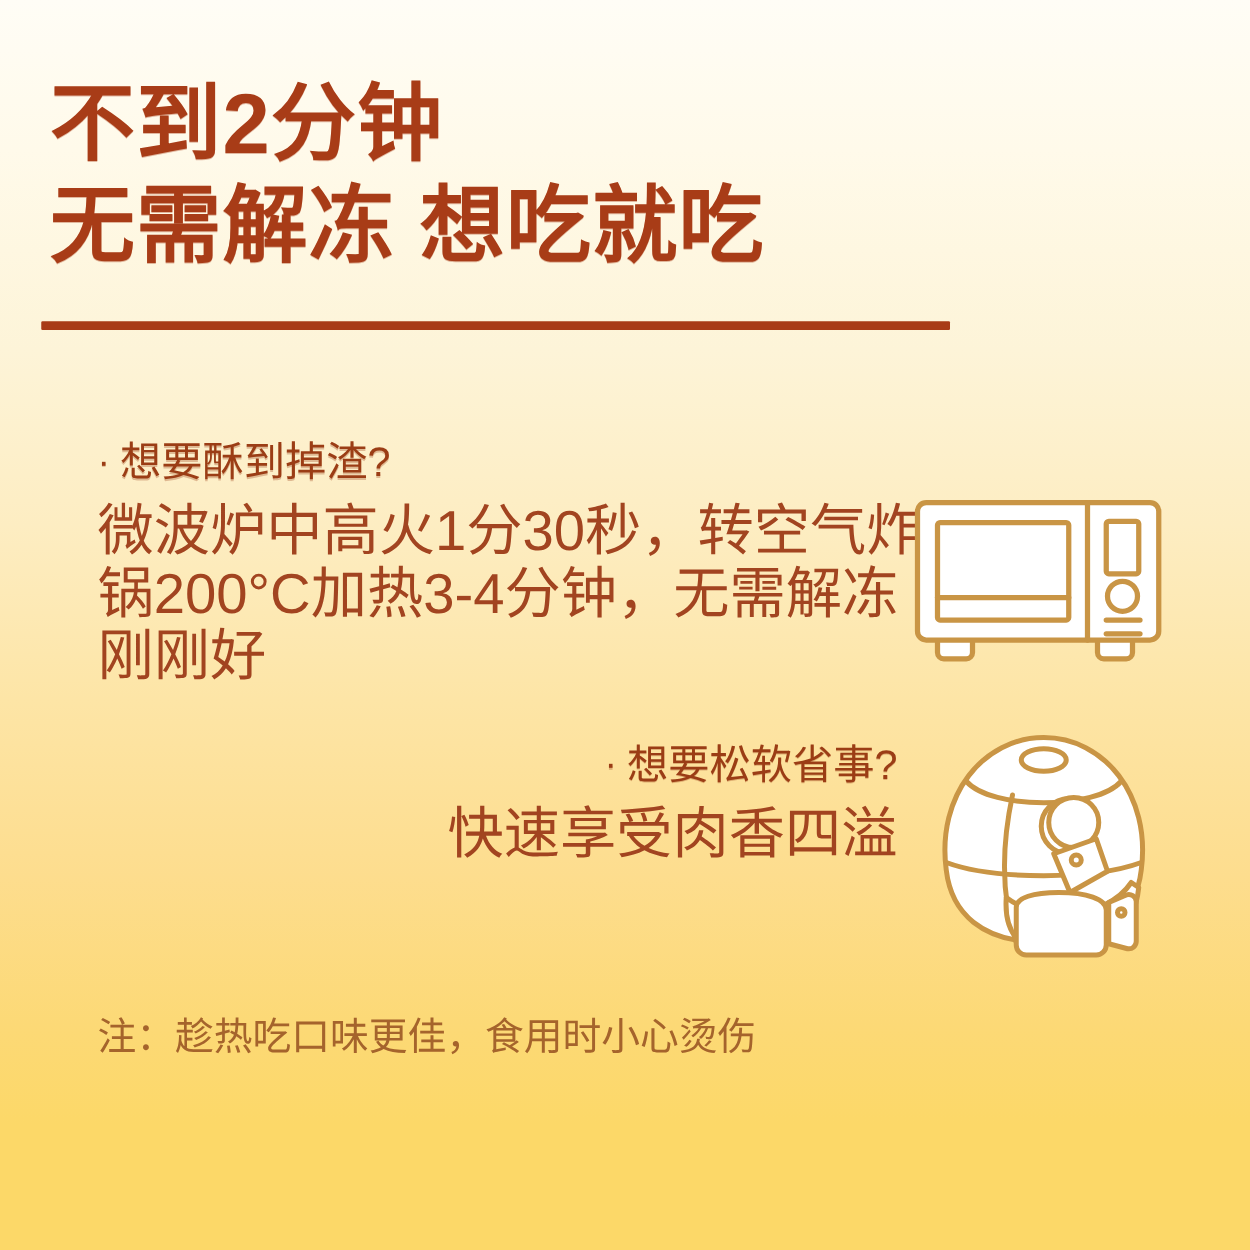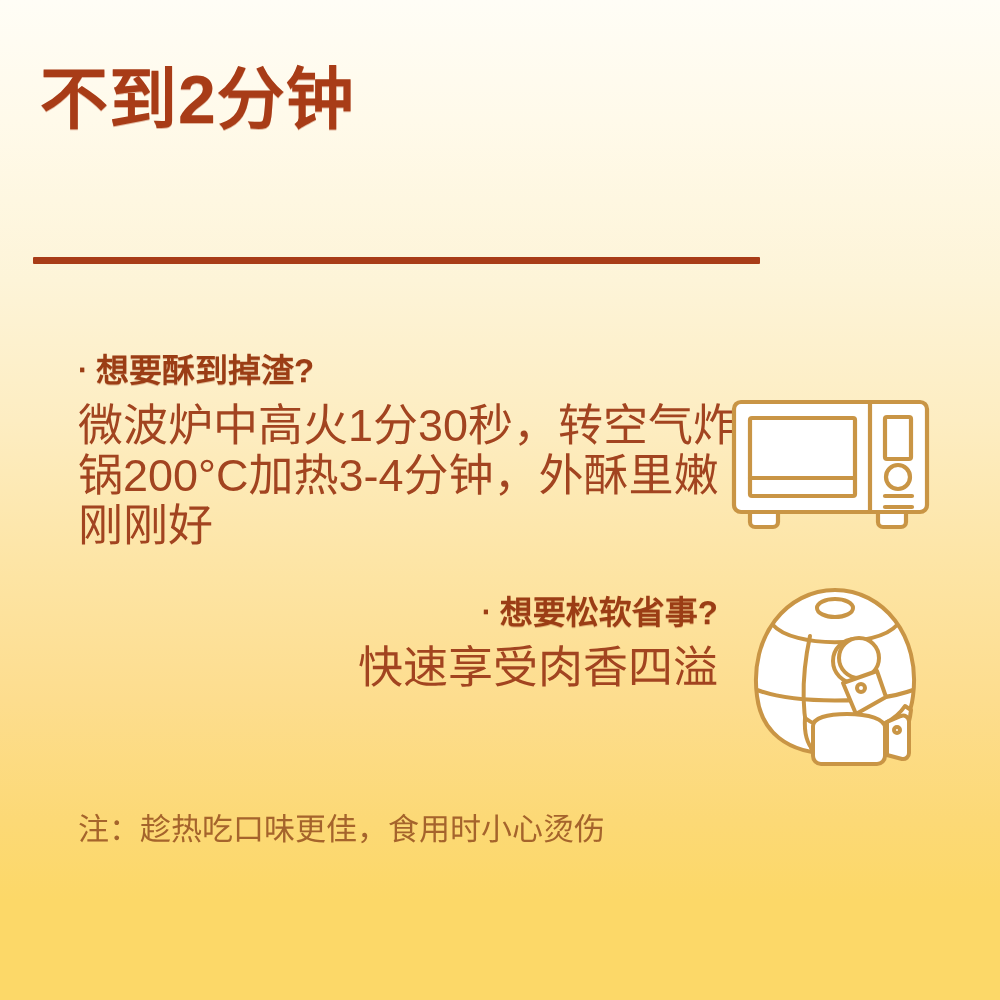--- a/index.html
+++ b/index.html
@@ -65,21 +65,21 @@
   .section {
     position: absolute;
     left: 78px;
     width: 640px;
   }
   .section-one { top: 348px; }
   .section-two { top: 590px; text-align: right; }
 
   .sub-head {
     color: #9b3d15;
-    font-weight: bold;
+    font-weight: normal;
     font-size: 33px;
     line-height: 44px;
     white-space: nowrap;
     text-shadow: 0 1px 0 rgba(155,61,21,0.3);
   }
   .sub-head .bullet {
     display: inline-block;
     margin-right: 8px;
     font-size: 30px;
     vertical-align: 2px;
@@ -130,28 +130,29 @@
     height: 100%;
   }
 </style>
 </head>
 <body>
 
 <div class="poster">
 
   <div class="headline">
     <div class="headline-line">不到2分钟</div>
+    <div class="headline-line">无需解冻 想吃就吃</div>
   </div>
   <div class="headline-rule"></div>
 
   <div class="section section-one">
     <div class="sub-head"><span class="bullet">·</span><span>想要酥到掉渣?</span></div>
     <div class="body-text">
       <span class="body-line">微波炉中高火1分30秒，转空气炸</span>
-      <span class="body-line">锅200°C加热3-4分钟，外酥里嫩</span>
+      <span class="body-line">锅200°C加热3-4分钟，无需解冻</span>
       <span class="body-line">刚刚好</span>
     </div>
   </div>
 
   <div class="icon-microwave">
     <svg viewBox="0 0 205 150" xmlns="http://www.w3.org/2000/svg">
       <g fill="#ffffff" stroke="#c99545" stroke-width="4.2" stroke-linejoin="round" stroke-linecap="round">
 
         <path d="M22 120 h28 v12 a5 5 0 0 1 -5 5 h-18 a5 5 0 0 1 -5 -5 z"></path>
         <path d="M150 120 h28 v12 a5 5 0 0 1 -5 5 h-18 a5 5 0 0 1 -5 -5 z"></path>

